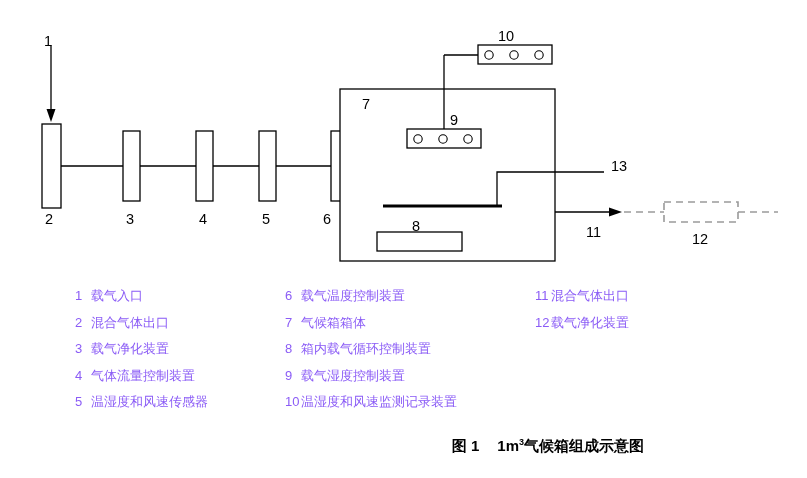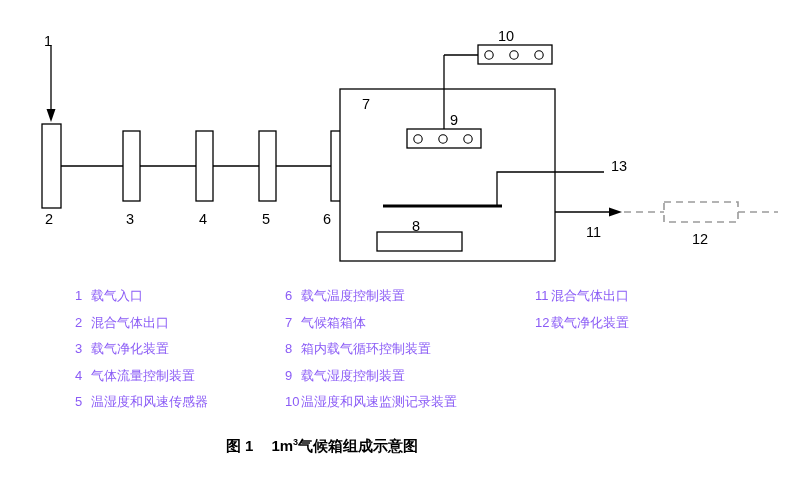--- a/index.html
+++ b/index.html
@@ -46,21 +46,21 @@
   }
   .legend-num {
     display: inline-block;
     min-width: 16px;
   }
   .caption {
     position: absolute;
     left: 0;
     top: 437px;
     width: 644px;
-    text-align: center;
+    text-align: right;
     font-size: 15px;
     font-weight: bold;
     color: #000000;
   }
   .caption .gap { display: inline-block; width: 18px; }
   .caption sup { font-size: 9px; vertical-align: super; }
   .dlabel {
     position: absolute;
     font-size: 14.5px;
     color: #000000;

